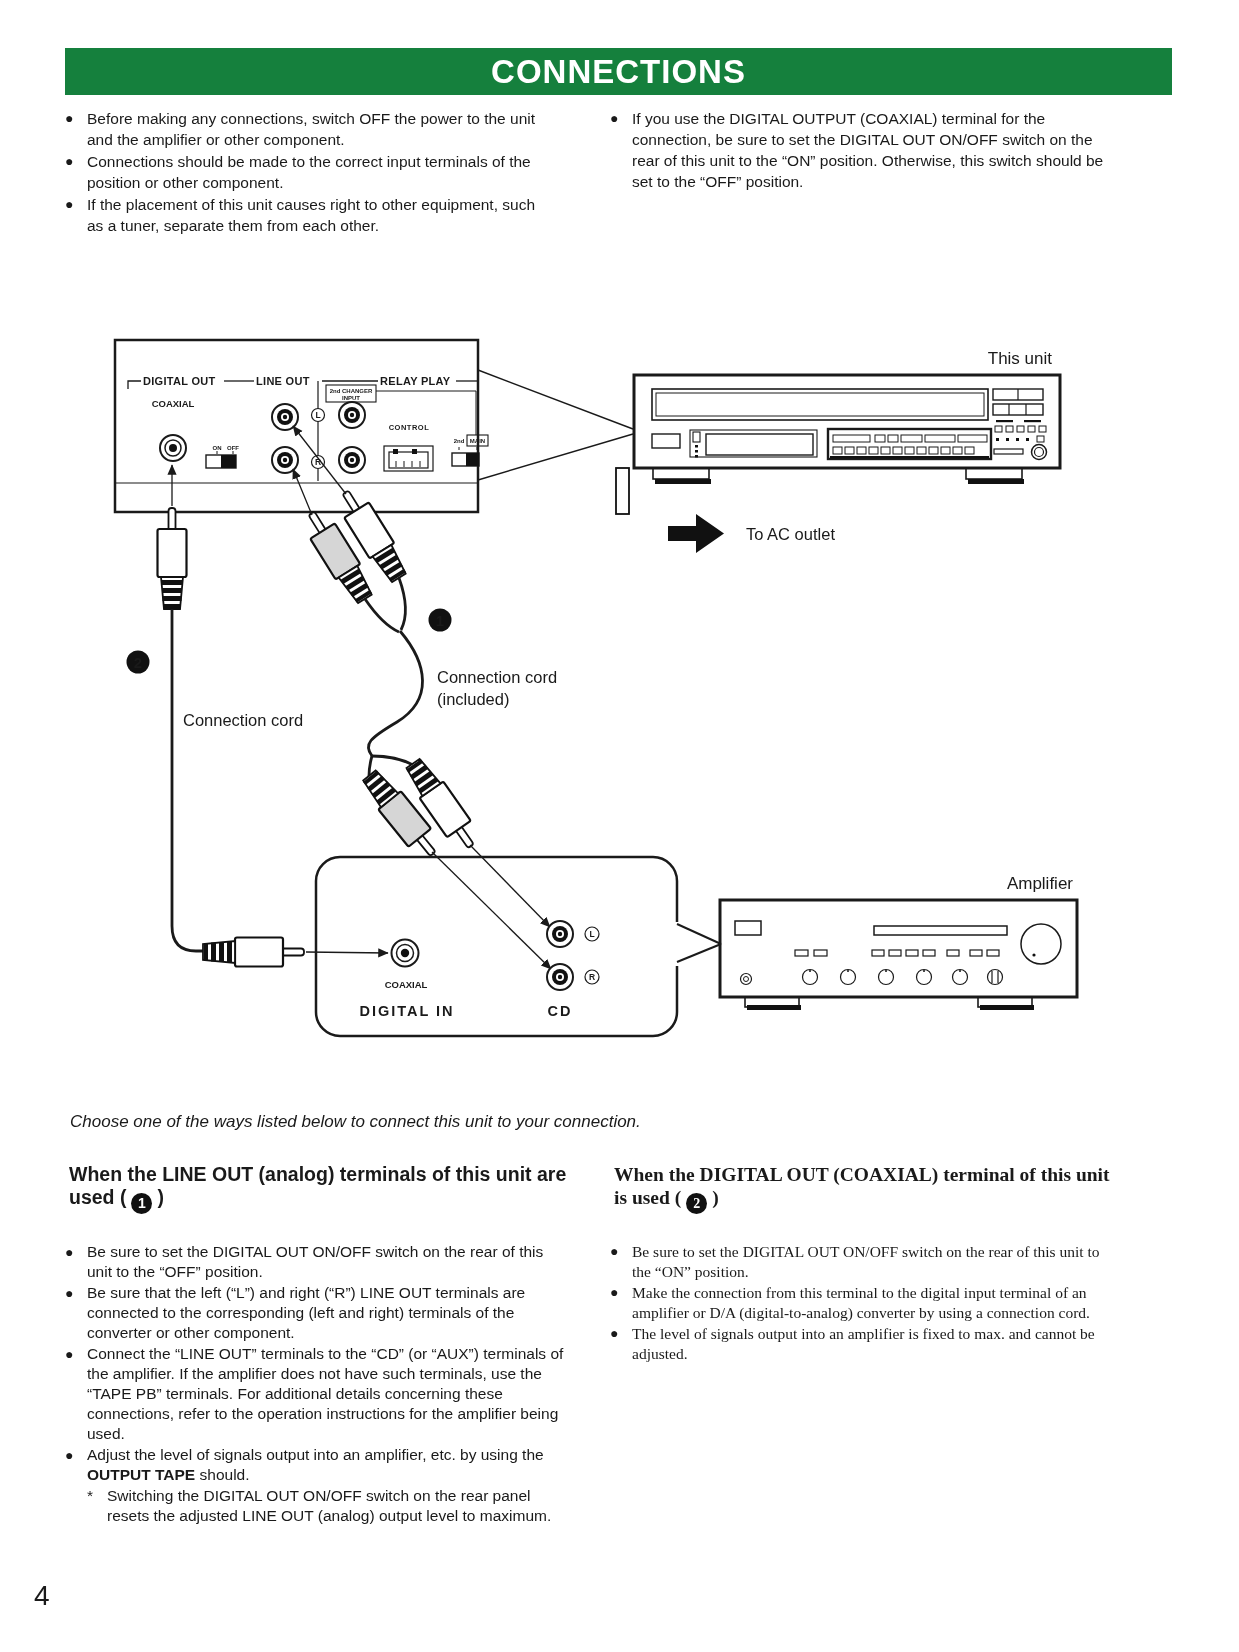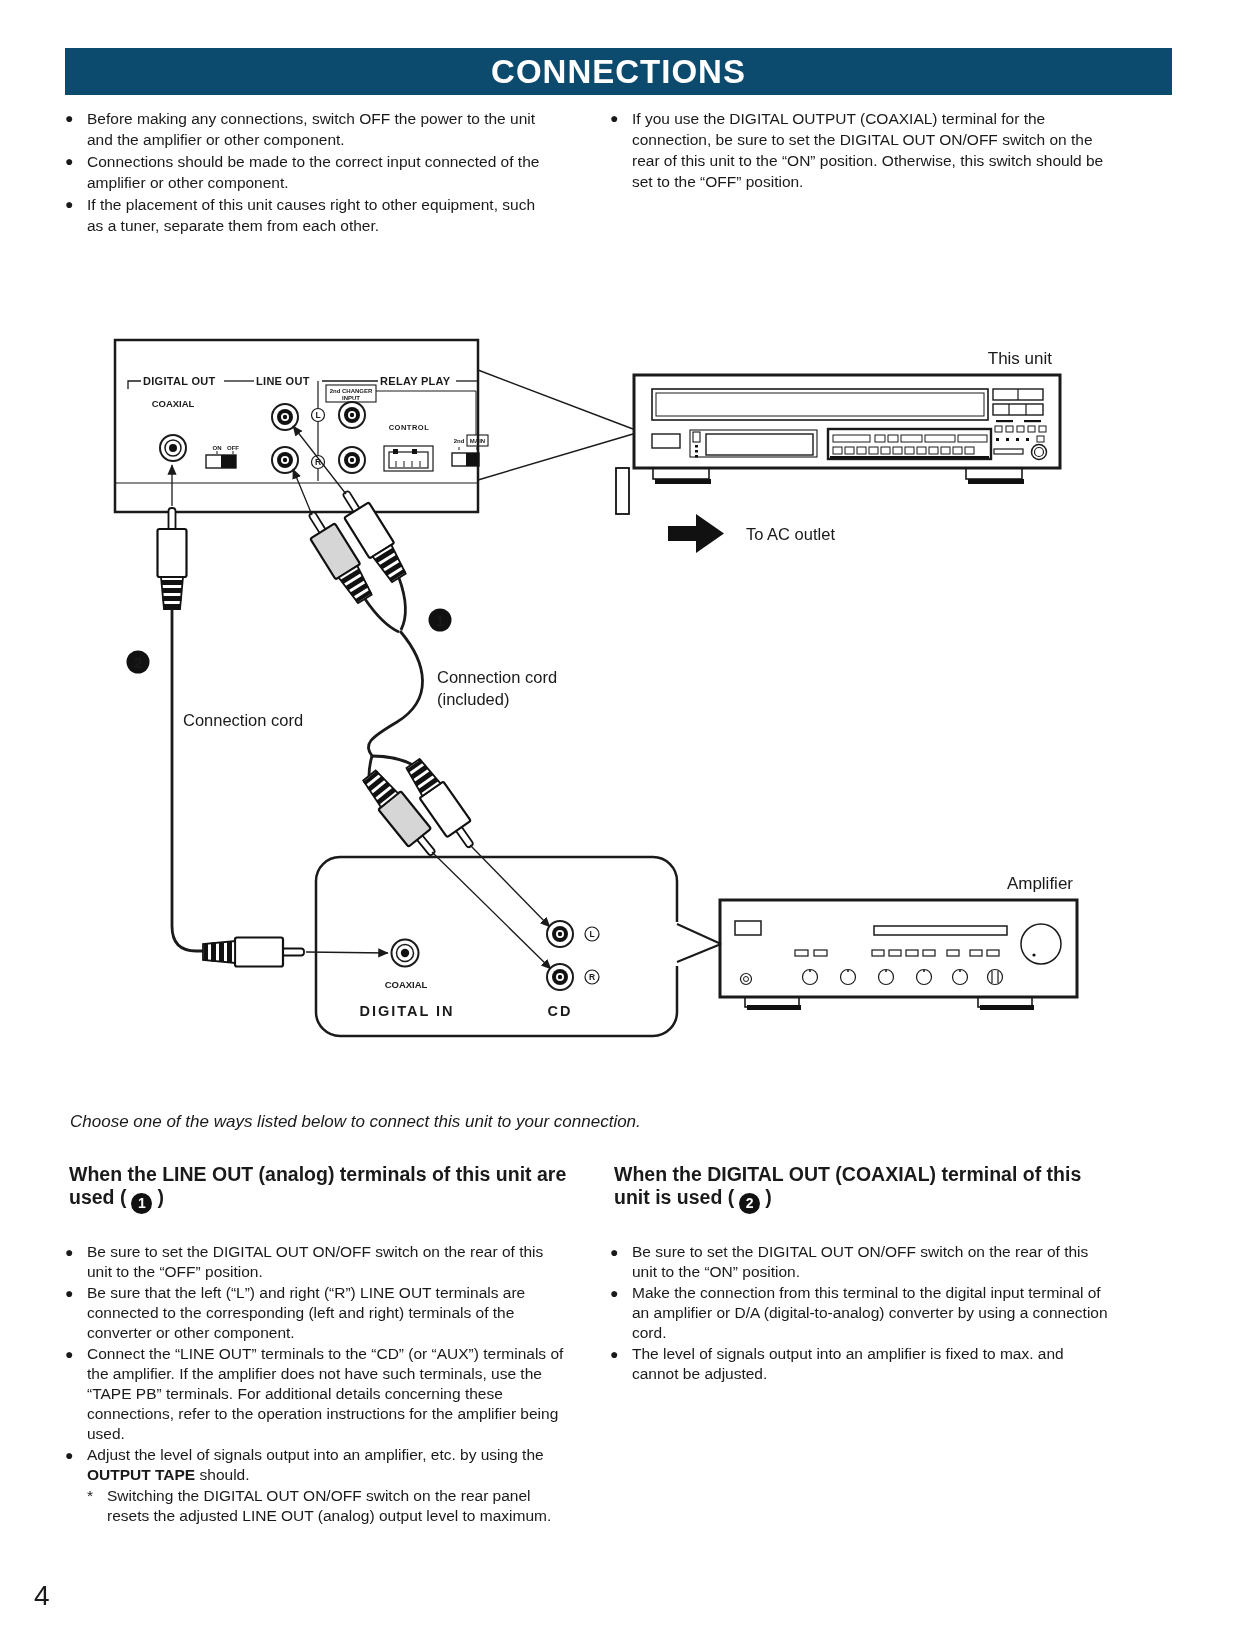--- a/index.html
+++ b/index.html
@@ -1,30 +1,30 @@
 <!DOCTYPE html>
 <html><head>
 <meta charset="utf-8">
 <style>
   html,body{margin:0;padding:0;background:#e8e8e8;}
   .page{position:relative;width:1239px;height:1652px;background:#ffffff;margin:0 auto;
         font-family:"Liberation Sans",sans-serif;color:#1a1a1a;overflow:hidden;}
-  .title-band{position:absolute;left:65px;top:48px;width:1107px;height:47px;background:#0c4a6e;
+  .title-band{position:absolute;left:65px;top:48px;width:1107px;height:47px;background:#15803d;
               color:#ffffff;font-size:33px;font-weight:bold;letter-spacing:1px;
               text-align:center;line-height:47px;}
   .intro-col{position:absolute;top:108px;font-size:15.5px;line-height:21px;}
   .intro-left{left:65px;width:490px;}
   .intro-right{left:610px;width:497px;}
   .brow{display:flex;margin-bottom:1px;}
   .bdot{width:22px;flex:0 0 22px;font-size:14px;}
   .btxt{flex:1;}
   .note-line{position:absolute;left:70px;top:1112px;width:1100px;font-style:italic;font-size:17px;}
   .col{position:absolute;top:1163px;font-size:15.5px;line-height:20px;}
   .col-left{left:65px;width:505px;}
-  .col-right{left:610px;width:500px;}
+  .col-right{left:610px;width:500px;font-family:Liberation Serif, serif;}
   .col h2{font-size:19.5px;line-height:23px;margin:0 0 28px 4px;font-weight:bold;}
   .badge{display:inline-block;width:21px;height:21px;border-radius:50%;background:#111;color:#fff;
          font-size:14px;font-weight:bold;text-align:center;line-height:21px;vertical-align:-4px;margin:0 5px;}
   .sub{display:flex;margin-top:1px;}
   .smark{width:20px;flex:0 0 20px;}
   .pgnum{position:absolute;left:34px;top:1580px;font-size:28px;}
   svg{position:absolute;left:0;top:0;pointer-events:none;}
   svg .ln{stroke:#1a1a1a;fill:none;}
   svg text{fill:#1a1a1a;font-family:"Liberation Sans",sans-serif;}
   svg .lbl11{font-size:11px;font-weight:bold;letter-spacing:.3px;}
@@ -43,21 +43,21 @@
 
   <div class="title-band">CONNECTIONS</div>
 
   <div class="intro-col intro-left">
     <div class="brow">
         <span class="bdot">●</span>
         <span class="btxt">Before making any connections, switch OFF the power to the unit and the amplifier or other component.</span>
       </div>
     <div class="brow">
         <span class="bdot">●</span>
-        <span class="btxt">Connections should be made to the correct input connected of the amplifier or other component.</span>
+        <span class="btxt">Connections should be made to the correct input terminals of the position or other component.</span>
       </div>
     <div class="brow">
         <span class="bdot">●</span>
         <span class="btxt">If the placement of this unit causes right to other equipment, such as a tuner, separate them from each other.</span>
       </div>
   </div>
 
   <div class="intro-col intro-right">
     <div class="brow">
         <span class="bdot">●</span>

